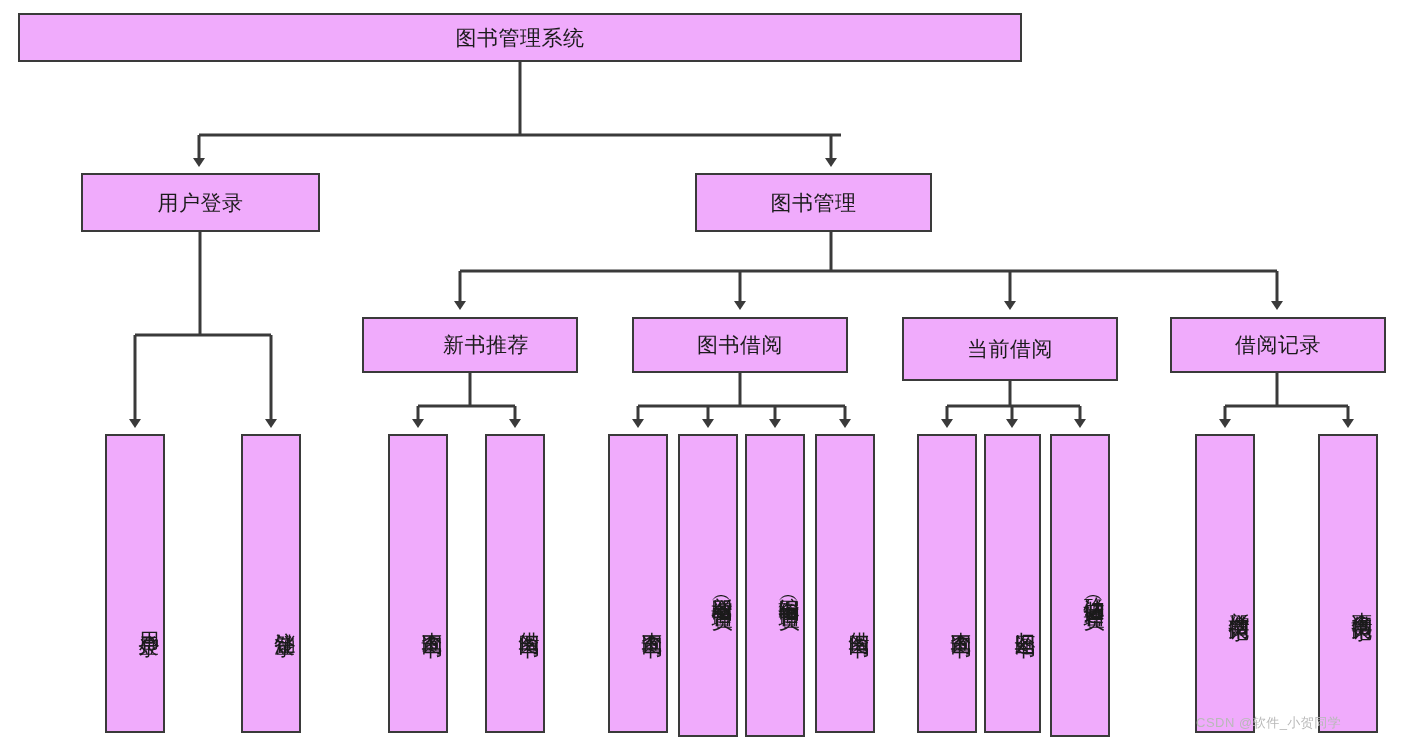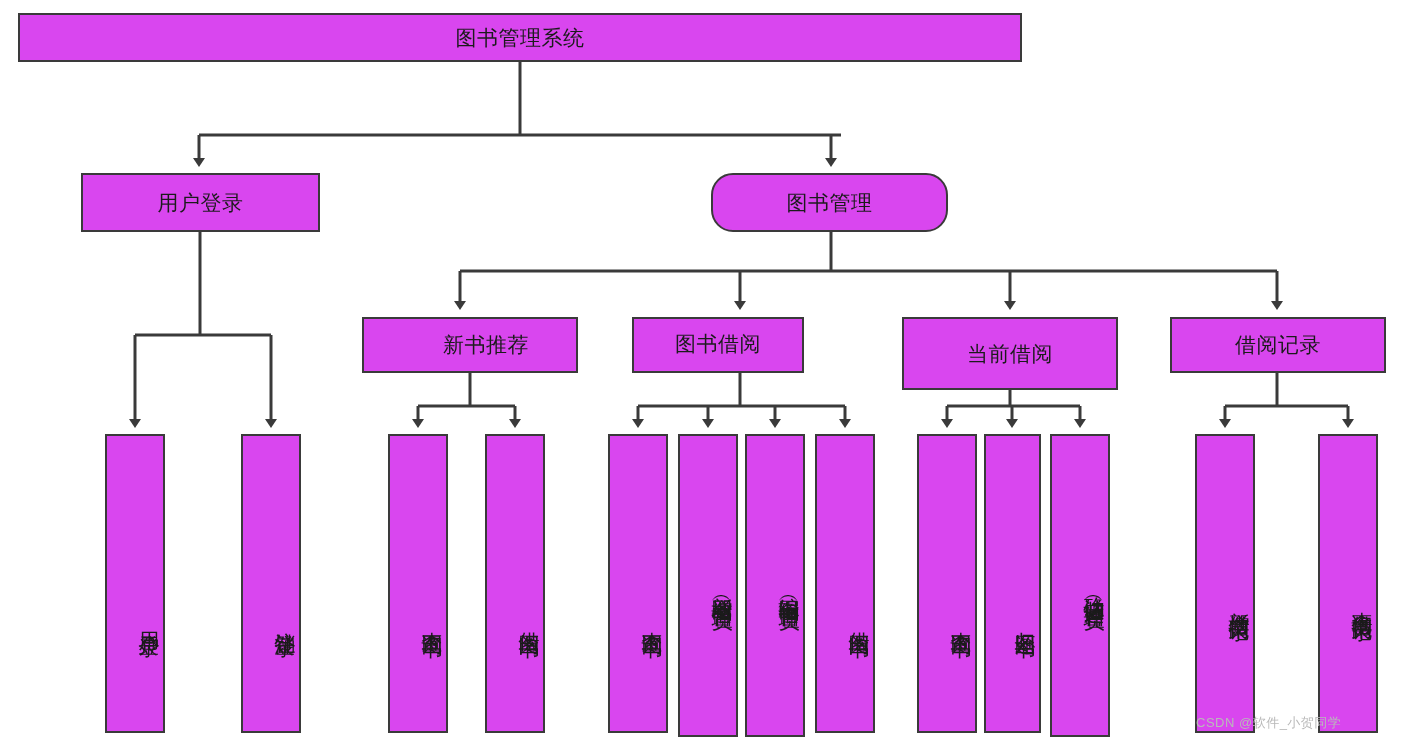--- a/index.html
+++ b/index.html
@@ -21,21 +21,21 @@
     position: absolute;
     left: 0;
     top: 0;
     width: 1405px;
     height: 747px;
     pointer-events: none;
   }
   .node {
     position: absolute;
     box-sizing: border-box;
-    background: #d946ef;
+    background: #f0abfc;
     border: 2px solid #3a3a3a;
     display: flex;
     align-items: center;
     justify-content: center;
     color: #1b1b1b;
   }
   .node.horiz {
     font-size: 21px;
     letter-spacing: 0.5px;
     line-height: 1.1;
@@ -121,31 +121,31 @@
     </g>
   </svg>
 
   <div class="node horiz" style="left:18px; top:13px; width:1004px; height:49px;">
     <span class="lbl">图书管理系统</span>
   </div>
 
   <div class="node horiz" style="left:81px; top:173px; width:239px; height:59px;">
     <span class="lbl">用户登录</span>
   </div>
-  <div class="node horiz" style="left:711px; top:173px; width:237px; height:59px;border-radius:22px;">
+  <div class="node horiz" style="left:695px; top:173px; width:237px; height:59px;">
     <span class="lbl">图书管理</span>
   </div>
 
   <div class="node horiz" style="left:362px; top:317px; width:216px; height:56px;padding-left:32px;">
     <span class="lbl">新书推荐</span>
   </div>
-  <div class="node horiz" style="left:632px; top:317px; width:172px; height:56px;font-family:Liberation Serif, serif;">
+  <div class="node horiz" style="left:632px; top:317px; width:216px; height:56px;">
     <span class="lbl">图书借阅</span>
   </div>
-  <div class="node horiz" style="left:902px; top:317px; width:216px; height:73px;">
+  <div class="node horiz" style="left:902px; top:317px; width:216px; height:64px;">
     <span class="lbl">当前借阅</span>
   </div>
   <div class="node horiz" style="left:1170px; top:317px; width:216px; height:56px;">
     <span class="lbl">借阅记录</span>
   </div>
 
   <div class="node vert" style="left:105px; top:434px; width:60px; height:299px; padding-top:70px;">
     <span class="lbl">用户登录</span>
   </div>
   <div class="node vert" style="left:241px; top:434px; width:60px; height:299px; padding-top:70px;">

